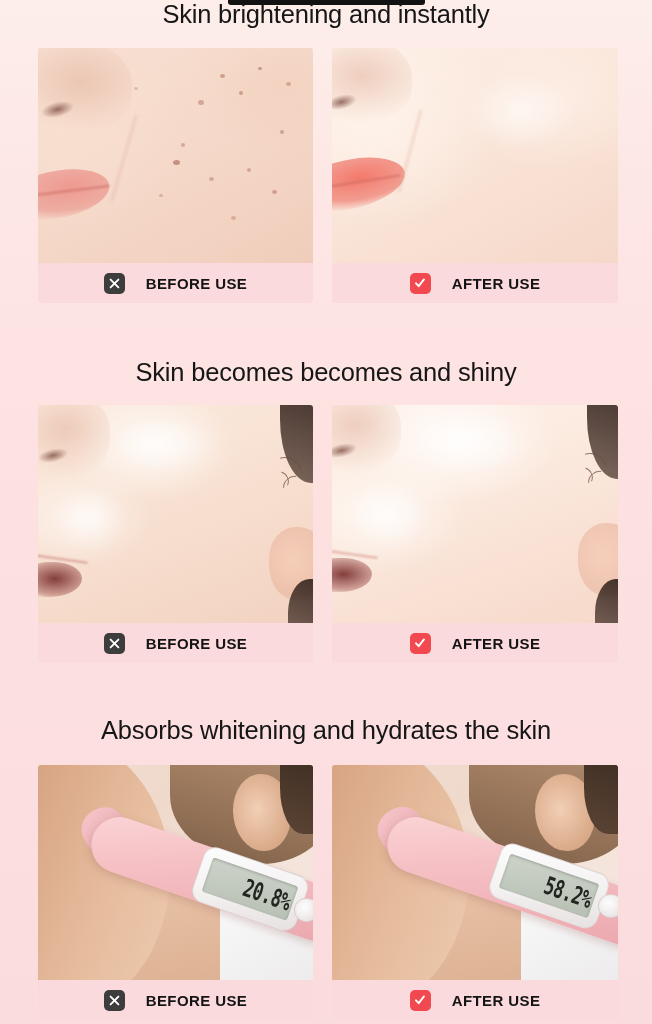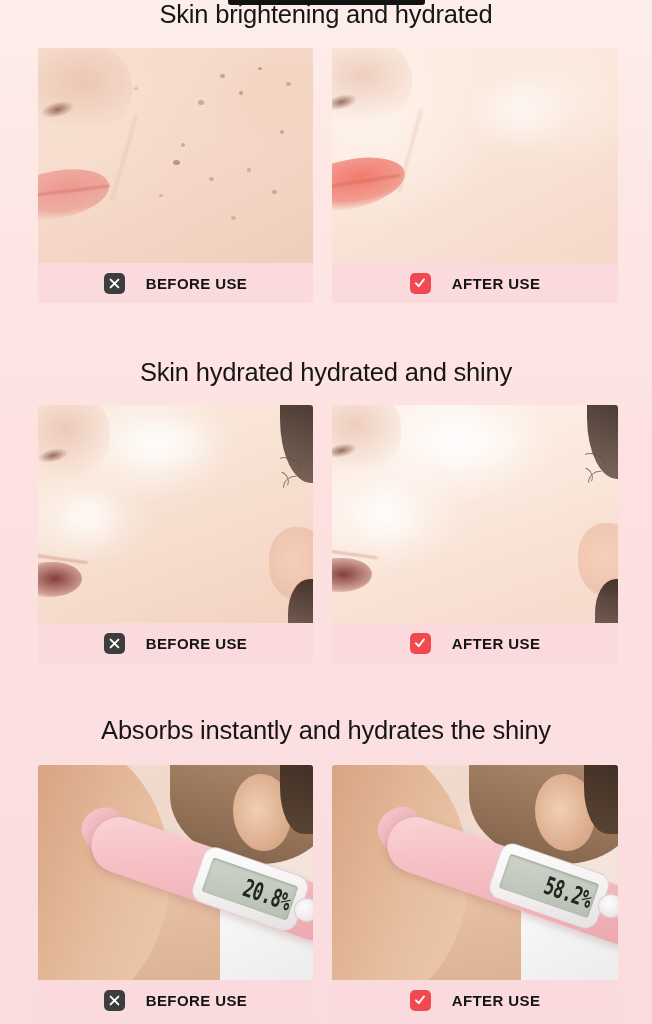--- a/index.html
+++ b/index.html
@@ -232,21 +232,21 @@
     background:radial-gradient(ellipse at 40% 36%, #fdfdfd, #ebe6e6 70%, #d9d2d2 100%);
     border:1px solid rgba(205,190,190,.6);
   }
 </style>
 </head>
 <body>
 
 <div class="top-bar"></div>
 
 <div class="section" style="top:2px;">
-  <div class="section-title">Skin brightening and hydrated</div>
+  <div class="section-title">Skin brightening and instantly</div>
 </div>
 
 <div class="pair" style="top:48px;">
 
   <div class="panel left">
     <div class="photo r1-before" style="height:215px;">
       <div class="skin-base"></div>
       <div class="nose"></div>
       <div class="nostril"></div>
       <div class="lips"></div>
@@ -292,21 +292,21 @@
         <svg width="12" height="12" viewBox="0 0 12 12" aria-hidden="true">
           <path d="M2 6.3 L4.7 9.2 L10 2.4" stroke="#ffffff" stroke-width="1.9" stroke-linecap="round" stroke-linejoin="round" fill="none"></path>
         </svg>
       </span>
       <span class="caption-label">AFTER USE</span>
     </div>
   </div>
 </div>
 
 <div class="section" style="top:360px;">
-  <div class="section-title">Skin hydrated hydrated and shiny</div>
+  <div class="section-title">Skin becomes becomes and shiny</div>
 </div>
 
 <div class="pair" style="top:405px;">
 
   <div class="panel left">
     <div class="photo r2-before" style="height:218px;">
       <div class="skin-base"></div>
       <div class="nose" style="left:-14%;top:-8%;width:40%;height:42%;"></div>
       <div class="nostril" style="left:0%;top:20%;width:11%;height:6%;transform:rotate(-12deg);"></div>
       <div class="mouth-open" style="left:-6%;top:72%;width:22%;height:16%;"></div>
@@ -351,21 +351,21 @@
         <svg width="12" height="12" viewBox="0 0 12 12" aria-hidden="true">
           <path d="M2 6.3 L4.7 9.2 L10 2.4" stroke="#ffffff" stroke-width="1.9" stroke-linecap="round" stroke-linejoin="round" fill="none"></path>
         </svg>
       </span>
       <span class="caption-label">AFTER USE</span>
     </div>
   </div>
 </div>
 
 <div class="section" style="top:718px;">
-  <div class="section-title">Absorbs instantly and hydrates the shiny</div>
+  <div class="section-title">Absorbs whitening and hydrates the skin</div>
 </div>
 
 <div class="pair" style="top:765px;">
 
   <div class="panel left">
     <div class="photo r3" style="height:215px;">
       <div class="bg-skin"></div>
       <div class="shirt"></div>
       <div class="neck"></div>
       <div class="cheek"></div>

